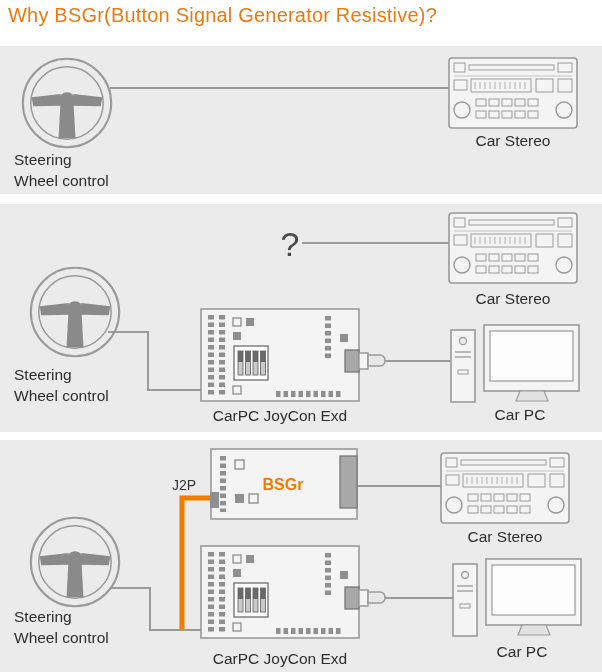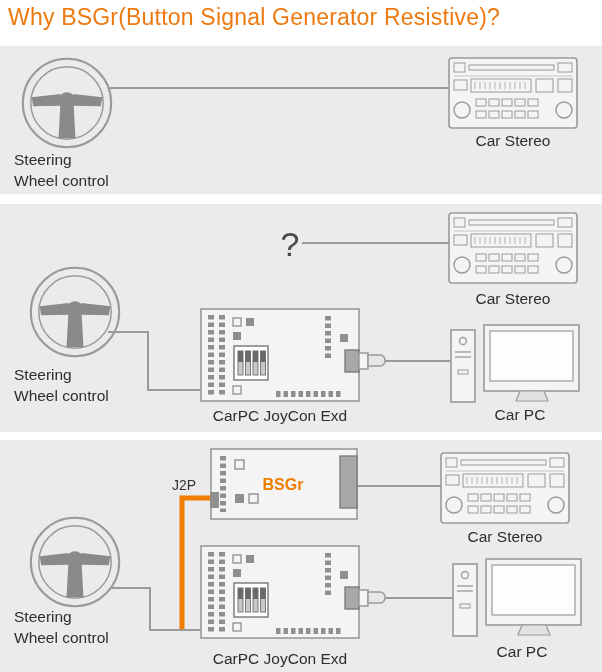--- a/index.html
+++ b/index.html
@@ -1,21 +1,21 @@
 <!DOCTYPE html>
 <html><head>
 <meta charset="utf-8">
 <style>
   html,body{margin:0;padding:0;background:#ffffff;}
   .page{
     position:relative;width:602px;height:672px;overflow:hidden;
     font-family:"Liberation Sans",sans-serif;background:#ffffff;
   }
   .page-title{
-    position:absolute;left:8px;top:4px;font-size:23px;font-weight:400;
+    position:absolute;left:8px;top:4px;font-size:20px;font-weight:400;
     color:#ED7A10;white-space:nowrap;letter-spacing:0.2px;
   }
   svg.panel{position:absolute;left:0;}
   .panel-bg{fill:#EBEBEB;}
   .wire{stroke:#9a9a9a;stroke-width:2;fill:none;}
   .orange-wire{stroke:#F07D00;stroke-width:5;fill:none;}
   text{font-family:"Liberation Sans",sans-serif;fill:#2e2e2e;font-size:15.5px;}
   text.qmark{font-size:34px;fill:#4a4a4a;}
   text.bsgr{fill:#F07D00;font-weight:bold;font-size:16px;}
   text.j2p{font-size:14px;fill:#333;}

